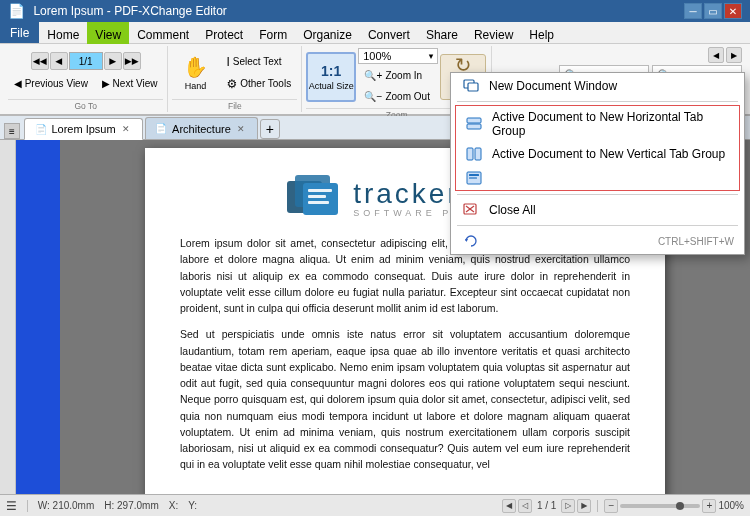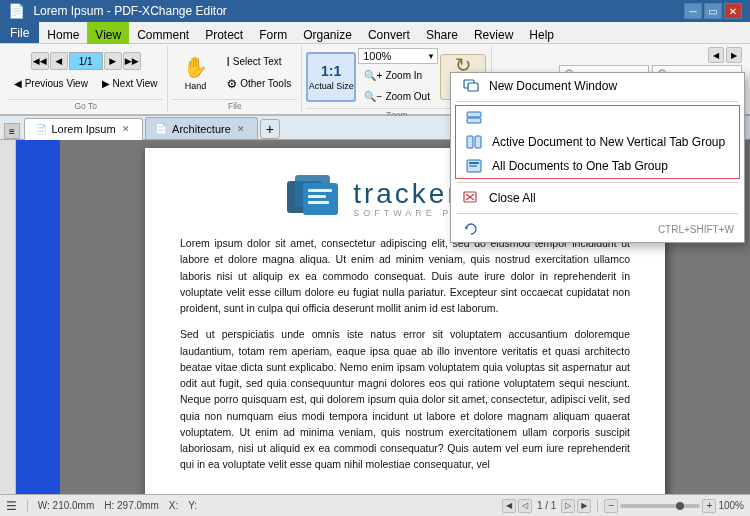--- a/index.html
+++ b/index.html
@@ -613,39 +613,39 @@
       <div class="dd-separator"></div>
 
       <div class="red-border-group">
         <div class="dd-item-inner">
           <div class="dd-icon">
             <svg width="16" height="14" viewBox="0 0 16 14">
               <rect x="1" y="1" width="14" height="5" rx="1" fill="#cce0f8" stroke="#2070c0" stroke-width="1"></rect>
               <rect x="1" y="7" width="14" height="5" rx="1" fill="#cce0f8" stroke="#2070c0" stroke-width="1"></rect>
             </svg>
           </div>
+          <span>Active Document to New Horizontal Tab Group</span>
         </div>
         <div class="dd-item-inner">
           <div class="dd-icon">
             <svg width="16" height="14" viewBox="0 0 16 14">
               <rect x="1" y="1" width="6" height="12" rx="1" fill="#cce0f8" stroke="#2070c0" stroke-width="1"></rect>
               <rect x="9" y="1" width="6" height="12" rx="1" fill="#cce0f8" stroke="#2070c0" stroke-width="1"></rect>
             </svg>
           </div>
           <span>Active Document to New Vertical Tab Group</span>
         </div>
         <div class="dd-item-inner">
           <div class="dd-icon">
             <svg width="16" height="14" viewBox="0 0 16 14">
               <rect x="1" y="1" width="14" height="12" rx="1" fill="#cce0f8" stroke="#2070c0" stroke-width="1"></rect>
               <rect x="3" y="3" width="10" height="2" rx="0.5" fill="#2070c0"></rect>
               <rect x="3" y="6" width="8" height="2" rx="0.5" fill="#2070c0" opacity="0.6"></rect>
             </svg>
           </div>
-          <span>All Documents to One Tab Group</span>
         </div>
       </div>
 
       <div class="dd-separator"></div>
 
       <div class="dd-item">
         <div class="dd-icon">
           <svg width="16" height="14" viewBox="0 0 16 14">
             <rect x="1" y="1" width="12" height="10" rx="1" fill="none" stroke="#c04040" stroke-width="1.2"></rect>
             <line x1="3" y1="3" x2="11" y2="9" stroke="#c04040" stroke-width="1.2"></line>

